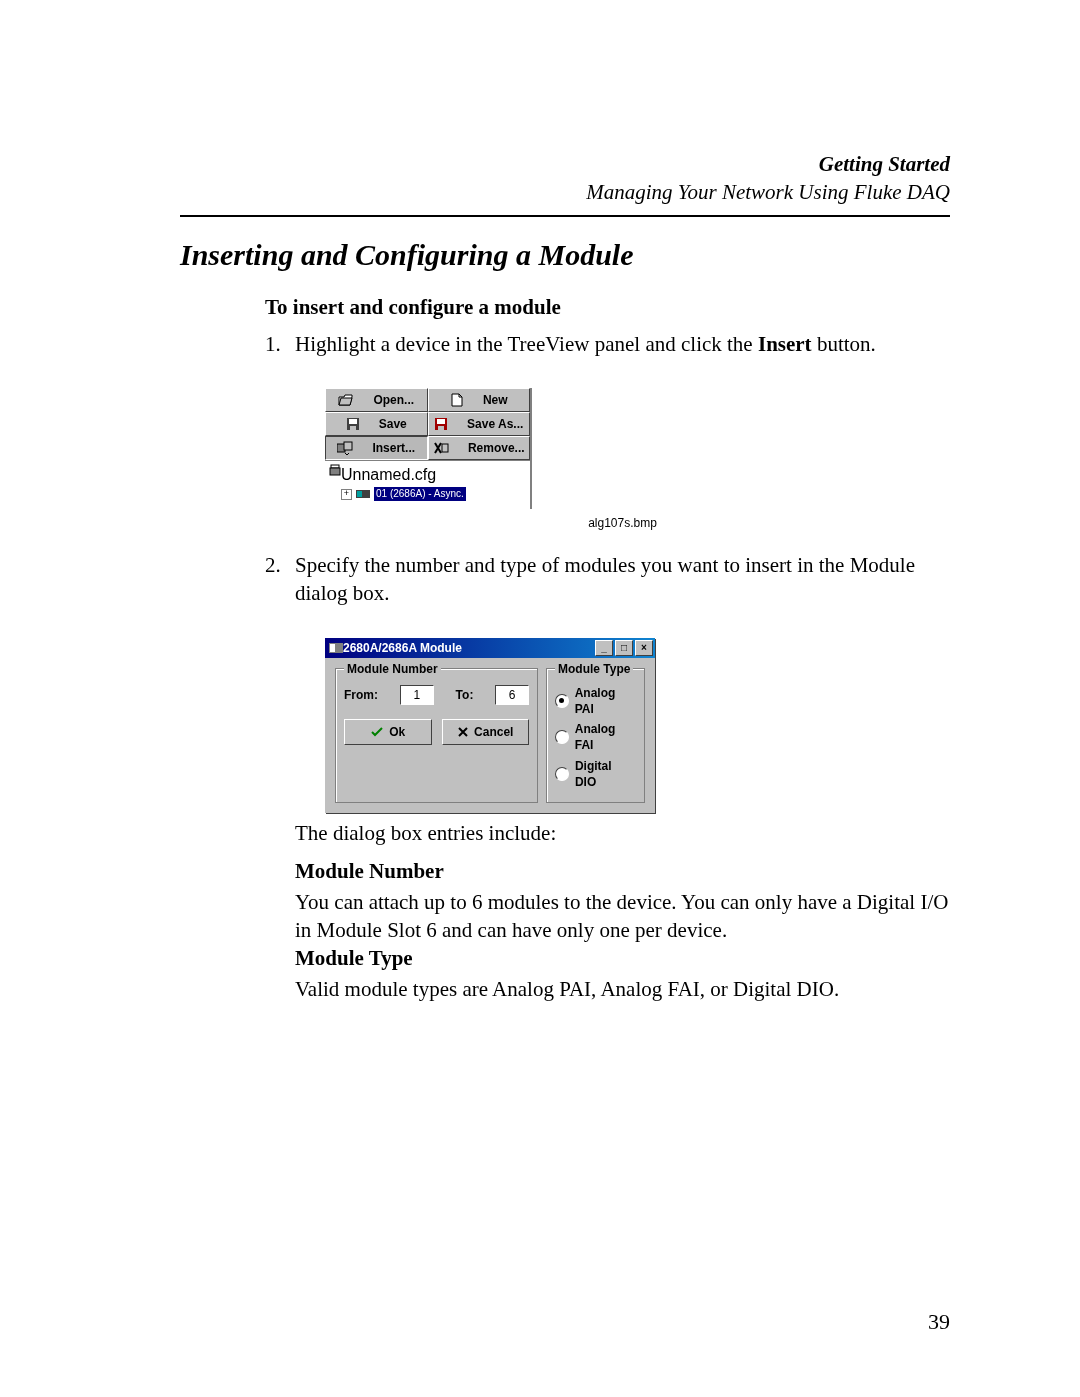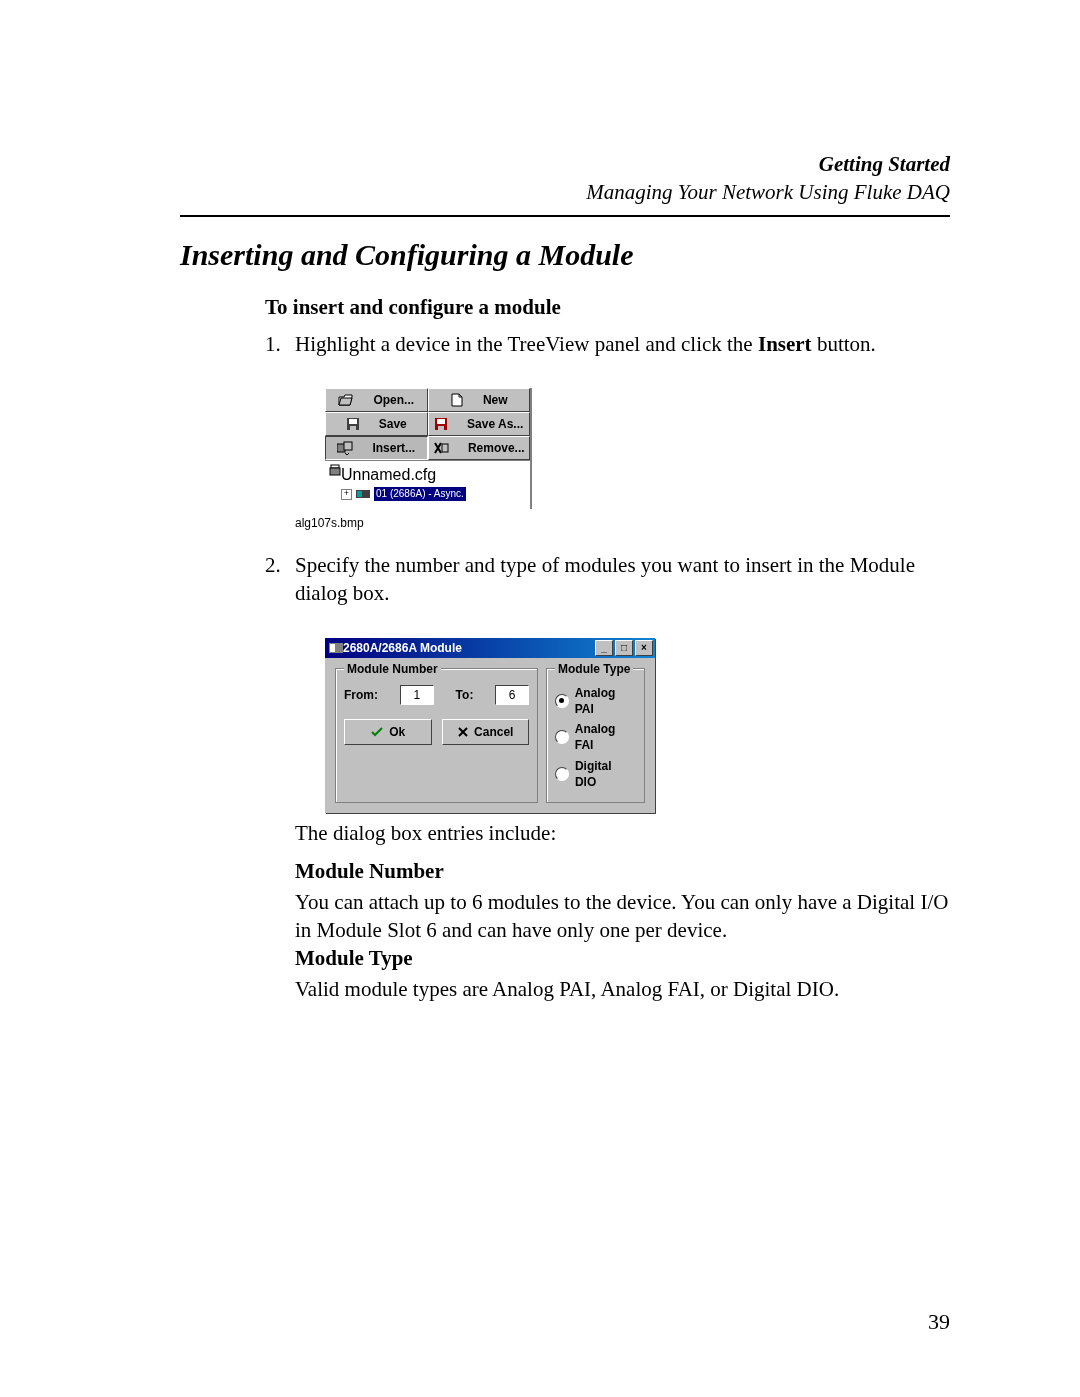--- a/index.html
+++ b/index.html
@@ -59,21 +59,21 @@
   ol.steps > li > .num {
     width: 30px;
     flex: 0 0 30px;
   }
   ol.steps > li > .step-body {
     flex: 1;
   }
   .caption {
     font-family: Arial, Helvetica, sans-serif;
     font-size: 12px;
-    text-align: left;
+    text-align: center;
     margin: 6px 0 12px 0;
   }
   .page-number {
     position: absolute;
     right: 130px;
     bottom: 60px;
     font-size: 22px;
   }
 
   

